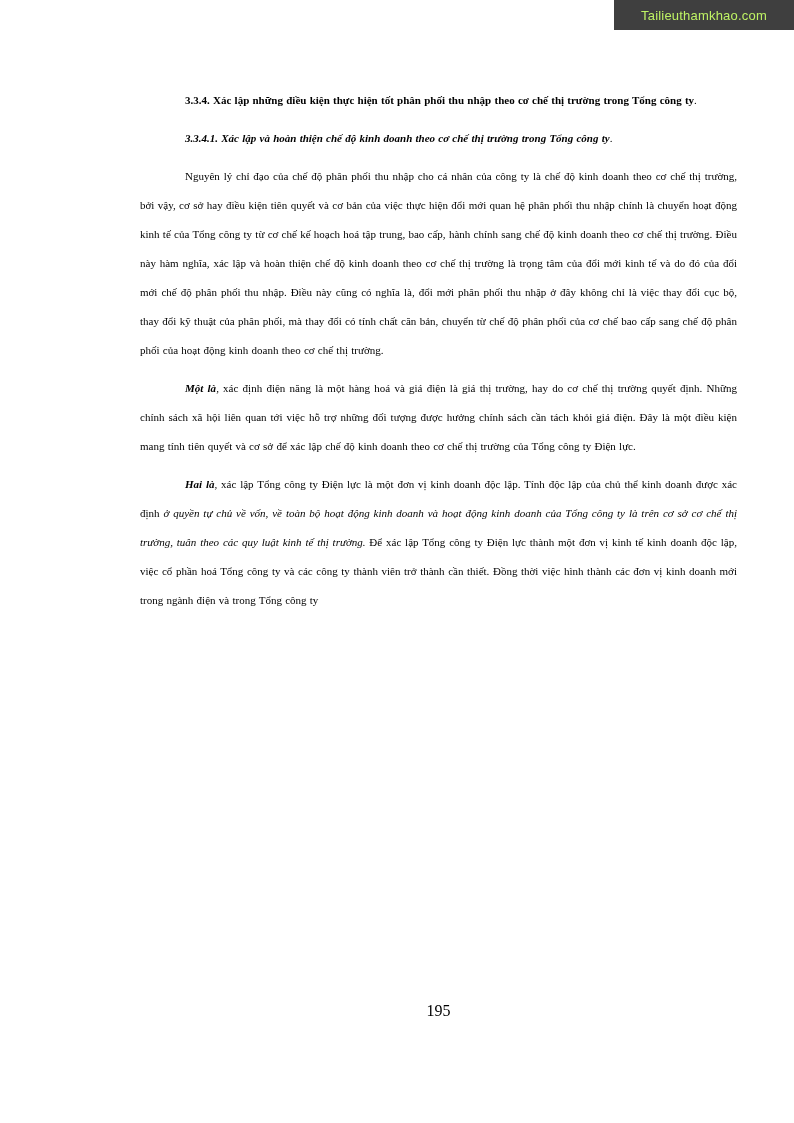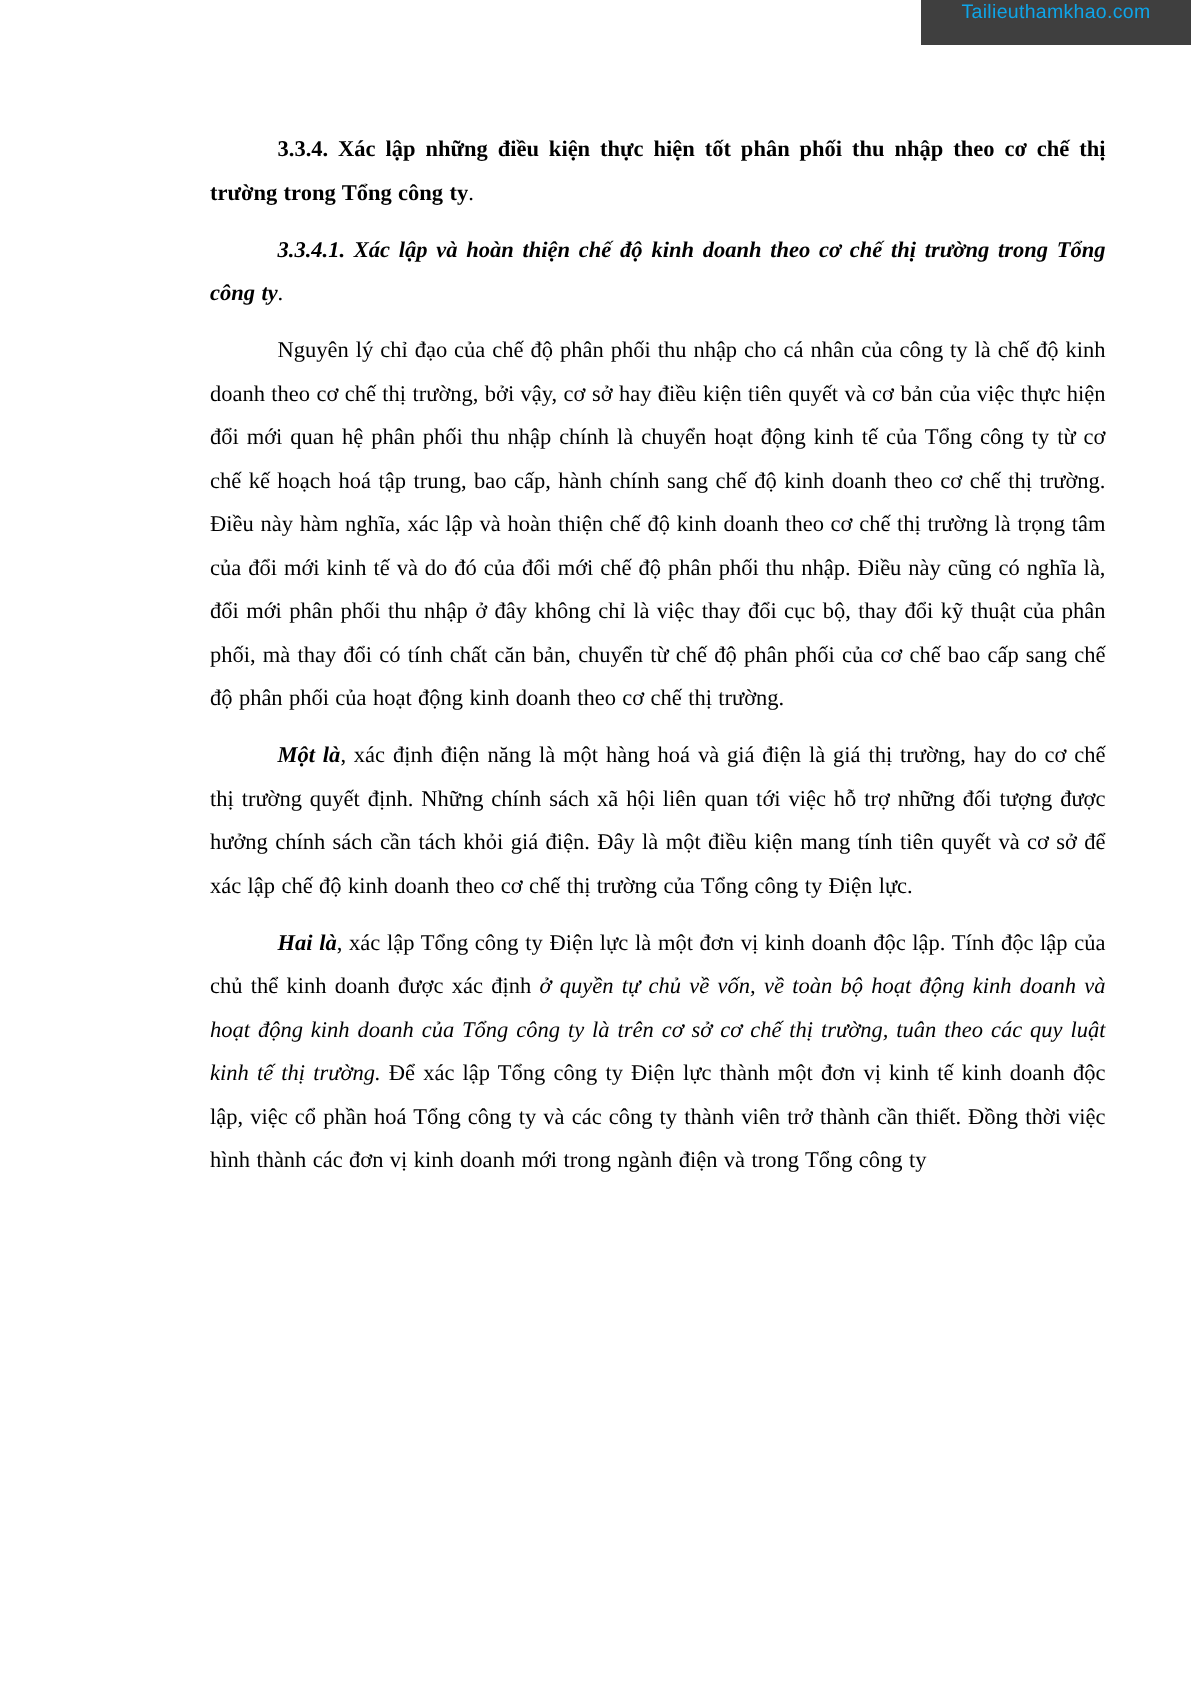--- a/index.html
+++ b/index.html
@@ -13,33 +13,33 @@
   }
   .page {
     position: absolute; inset: 0;
     background: #ffffff;
     overflow: hidden;
   }
   .watermark-banner {
     position: absolute; top: 0; right: 0;
     width: 180px; height: 30px;
     background: #3f3f3f;
-    color: #0ea5e9;
+    color: #bef264;
     font-family: "Liberation Sans", "DejaVu Sans", sans-serif;
     font-size: 13px;
-    display: flex; justify-content: center;
+    display: flex; align-items: center; justify-content: center;
     letter-spacing: 0.2px;
   }
   .content {
     position: absolute;
     left: 140px; top: 86px;
     width: 597px;
   }
   .para {
-    font-size: 15px;
+    font-size: 11px;
     line-height: 29px;
     text-align: justify;
     text-indent: 45px;
     margin-bottom: 9px;
     word-spacing: 0.5px;
   }
   .bold { font-weight: bold; }
   .bold-italic { font-weight: bold; font-style: italic; }
   .italic { font-style: italic; }
   .page-number {
@@ -67,14 +67,15 @@
 
     <p class="para"><span>Nguyên lý chỉ đạo của chế độ phân phối thu nhập cho cá nhân của công ty là chế độ kinh doanh theo cơ chế thị trường, bởi vậy, cơ sở hay điều kiện tiên quyết và cơ bản của việc thực hiện đổi mới quan hệ phân phối thu nhập chính là chuyển hoạt động kinh tế của Tổng công ty từ cơ chế kế hoạch hoá tập trung, bao cấp, hành chính sang chế độ kinh doanh theo cơ chế thị trường. Điều này hàm nghĩa, xác lập và hoàn thiện chế độ kinh doanh theo cơ chế thị trường là trọng tâm của đổi mới kinh tế và do đó của đổi mới chế độ phân phối thu nhập. Điều này cũng có nghĩa là, đổi mới phân phối thu nhập ở đây không chỉ là việc thay đổi cục bộ, thay đổi kỹ thuật của phân phối, mà thay đổi có tính chất căn bản, chuyển từ chế độ phân phối của cơ chế bao cấp sang chế độ phân phối của hoạt động kinh doanh theo cơ chế thị trường.</span></p>
 
 
     <p class="para"><span class="bold-italic">Một là</span><span>, xác định điện năng là một hàng hoá và giá điện là giá thị trường, hay do cơ chế thị trường quyết định. Những chính sách xã hội liên quan tới việc hỗ trợ những đối tượng được hưởng chính sách cần tách khỏi giá điện. Đây là một điều kiện mang tính tiên quyết và cơ sở để xác lập chế độ kinh doanh theo cơ chế thị trường của Tổng công ty Điện lực.</span></p>
 
     <p class="para"><span class="bold-italic">Hai là</span><span>, xác lập Tổng công ty Điện lực là một đơn vị kinh doanh độc lập. Tính độc lập của chủ thể kinh doanh được xác định </span><span class="italic">ở quyền tự chủ về vốn, về toàn bộ hoạt động kinh doanh và hoạt động kinh doanh của Tổng công ty là trên cơ sở cơ chế thị trường, tuân theo các quy luật kinh tế thị trường.</span><span> Để xác lập Tổng công ty Điện lực thành một đơn vị kinh tế kinh doanh độc lập, việc cổ phần hoá Tổng công ty và các công ty thành viên trở thành cần thiết. Đồng thời việc hình thành các đơn vị kinh doanh mới trong ngành điện và trong Tổng công ty</span></p>
 
   </div>
 
+  <div class="page-number">195</div>
 
 </div>
 
 </body></html>

